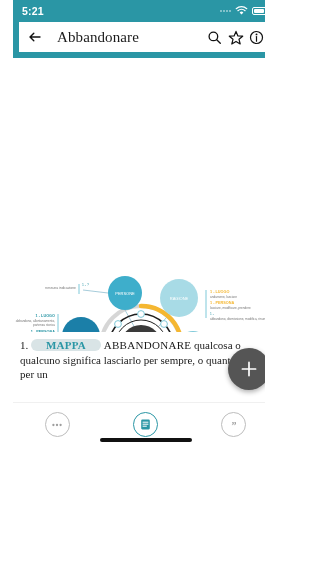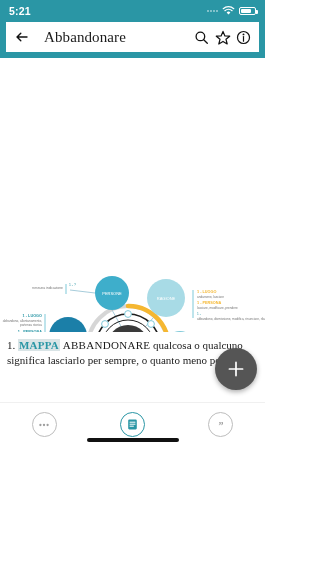--- a/index.html
+++ b/index.html
@@ -2,21 +2,21 @@
 <html><head>
 <meta charset="utf-8">
 <style>
   * { box-sizing: border-box; margin: 0; padding: 0; }
   html, body {
     width: 265px; height: 574px;
     font-family: "Liberation Sans", sans-serif;
     background: #ffffff;
     overflow: hidden;
   }
-  .phone { position: relative; width: 265px; height: 446px; background: #0f766e; }
+  .phone { position: relative; width: 265px; height: 446px; background: #0f766e; margin-left: 13px; }
 
   
   .statusbar {
     height: 22px; display: flex; align-items: center;
     justify-content: space-between; padding: 0 9px;
     background: #2a96a5; color: #ffffff;
   }
   .clock { font-size: 10.5px; font-weight: bold; letter-spacing: .2px; }
   .status-right { display: flex; align-items: center; gap: 4px; }
   .sig-dots { display: flex; align-items: flex-end; gap: 1px; }
@@ -58,21 +58,21 @@
     height: 20px; background: #2a96a5; color: #ffffff;
     font-size: 10.5px; display: flex; align-items: center; padding: 0 8px;
   }
   .def-body {
     padding: 6px 7px 0; font-family: "Liberation Serif", serif;
     font-size: 11px; line-height: 1.32; color: #1a1a1a;
   }
   .def-num { font-weight: normal; }
   .def-tag {
     color: #2a96a5; background: #d9e4e6; font-weight: bold;
-    padding: 0 1px; letter-spacing: .2px;
+    padding: 0 15px; letter-spacing: .2px; border-radius: 6px;
   }
   .def-head-word { letter-spacing: .3px; }
 
   
   .fab {
     position: absolute; right: 8px; bottom: 56px;
     width: 42px; height: 42px; border-radius: 50%;
     background: #555555; box-shadow: 0 2px 5px rgba(0,0,0,.32);
     display: flex; align-items: center; justify-content: center; cursor: pointer;
   }

